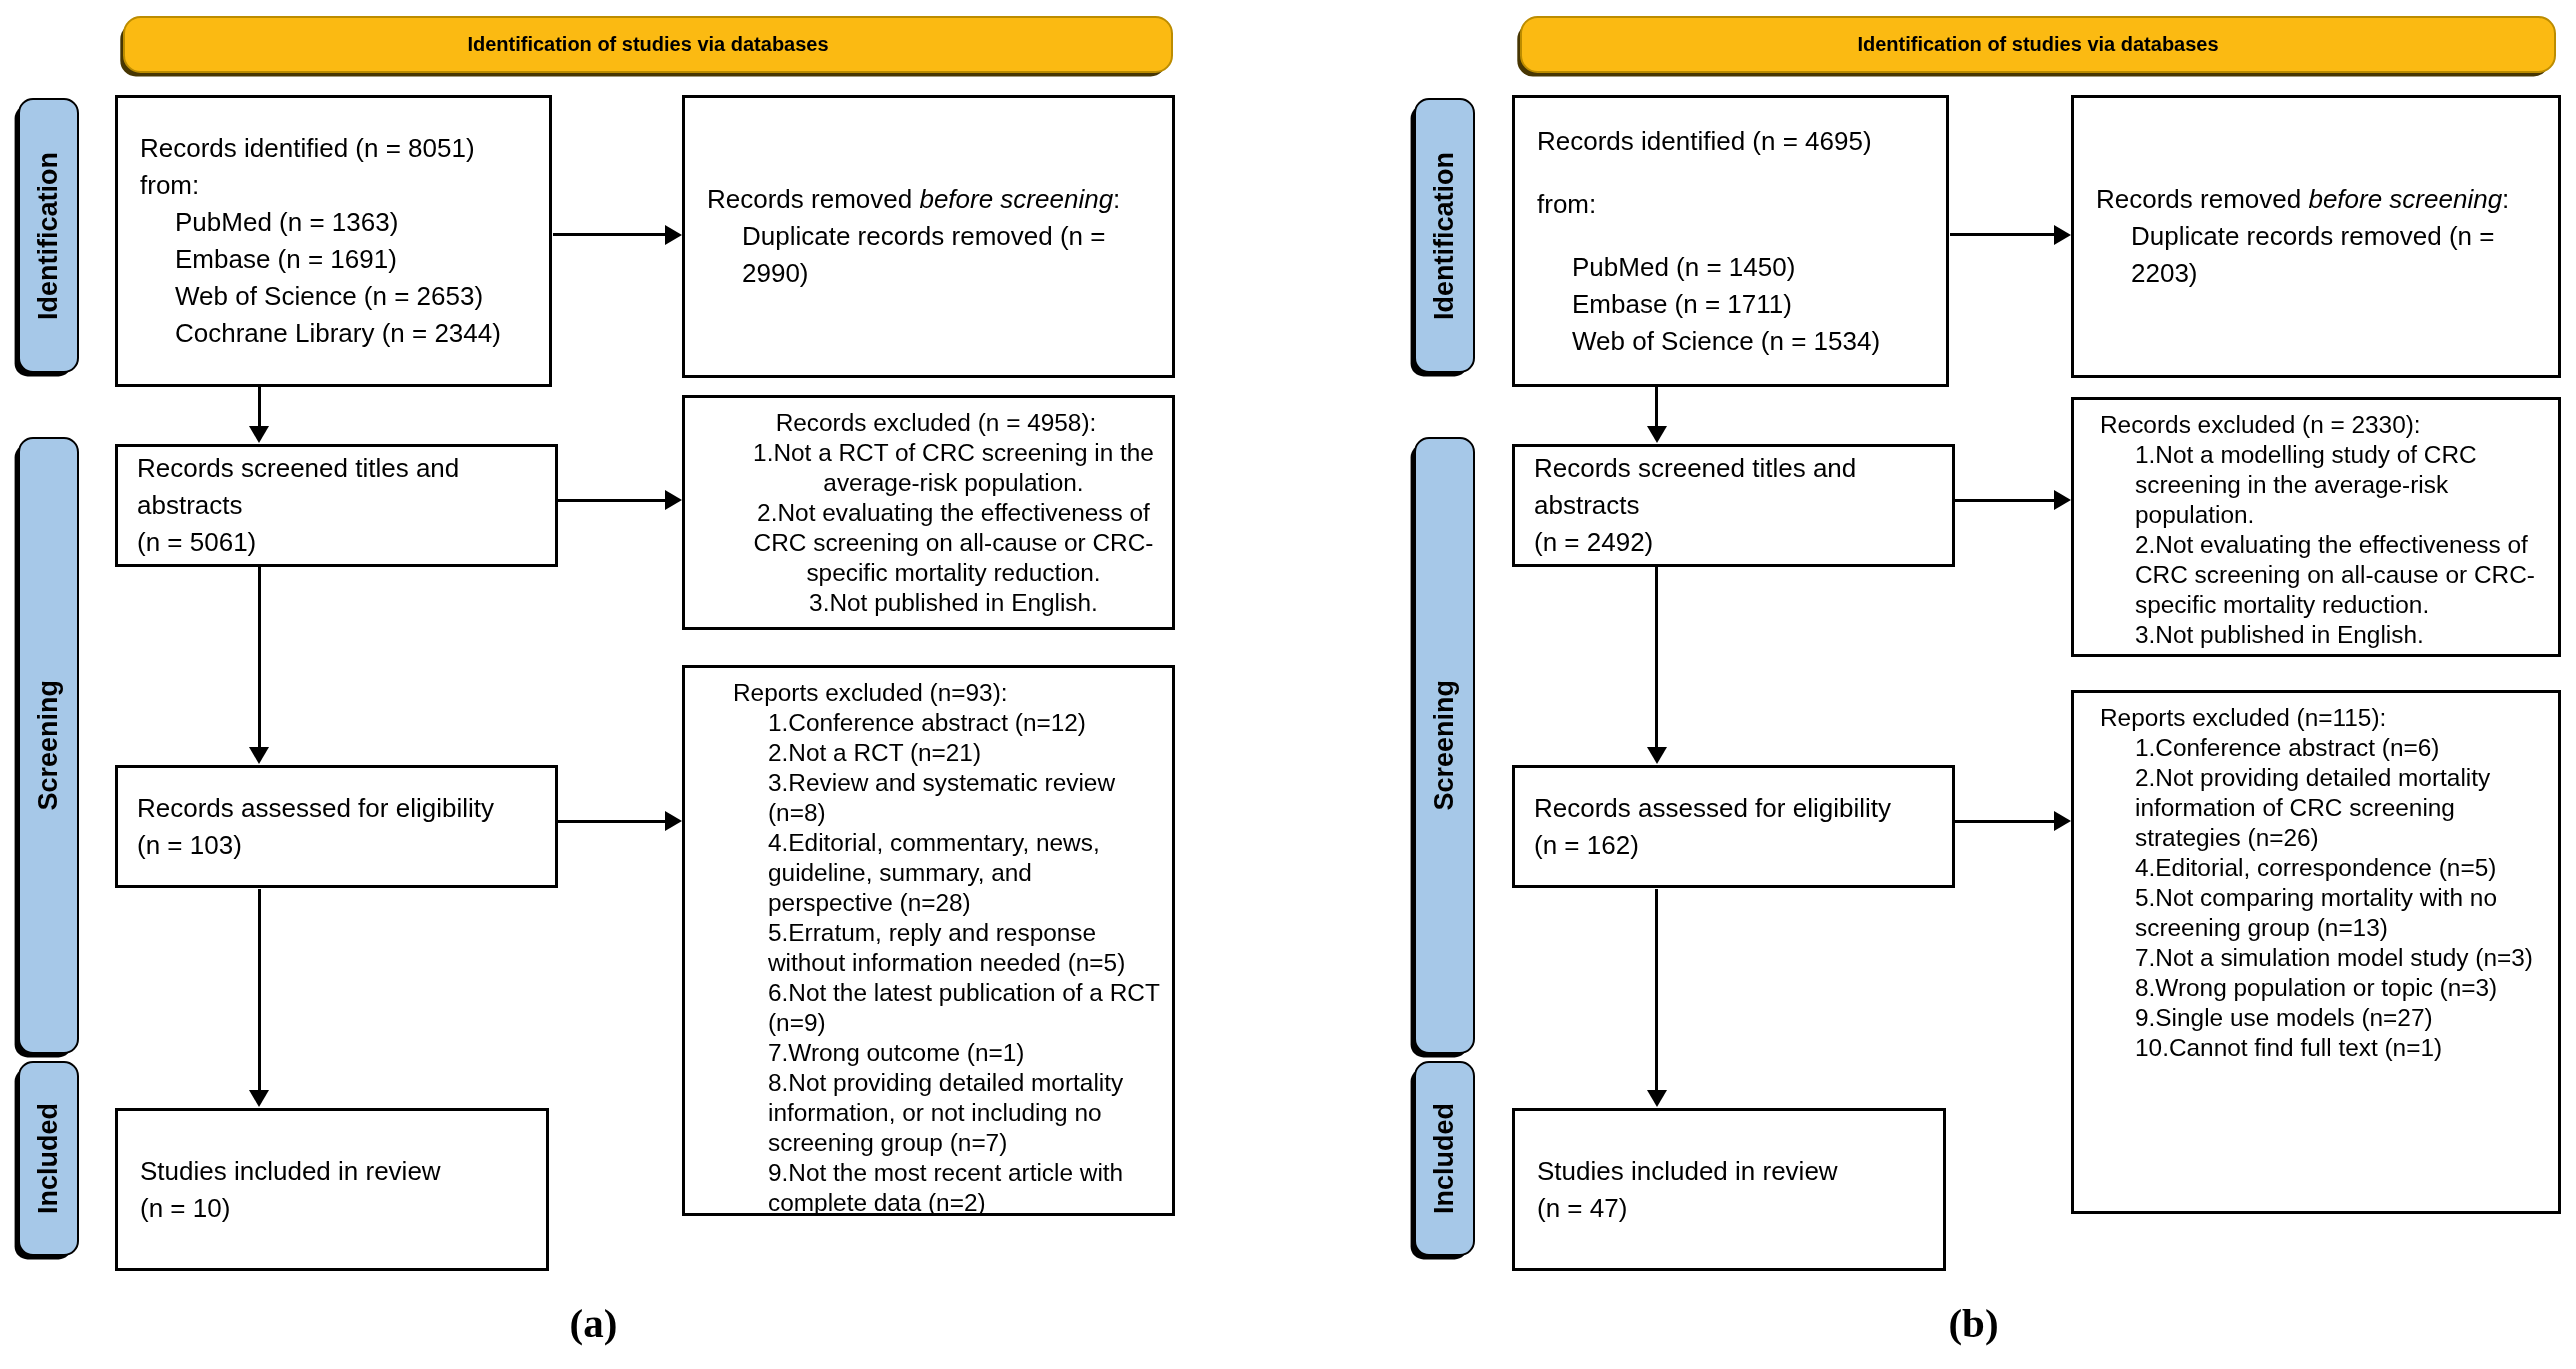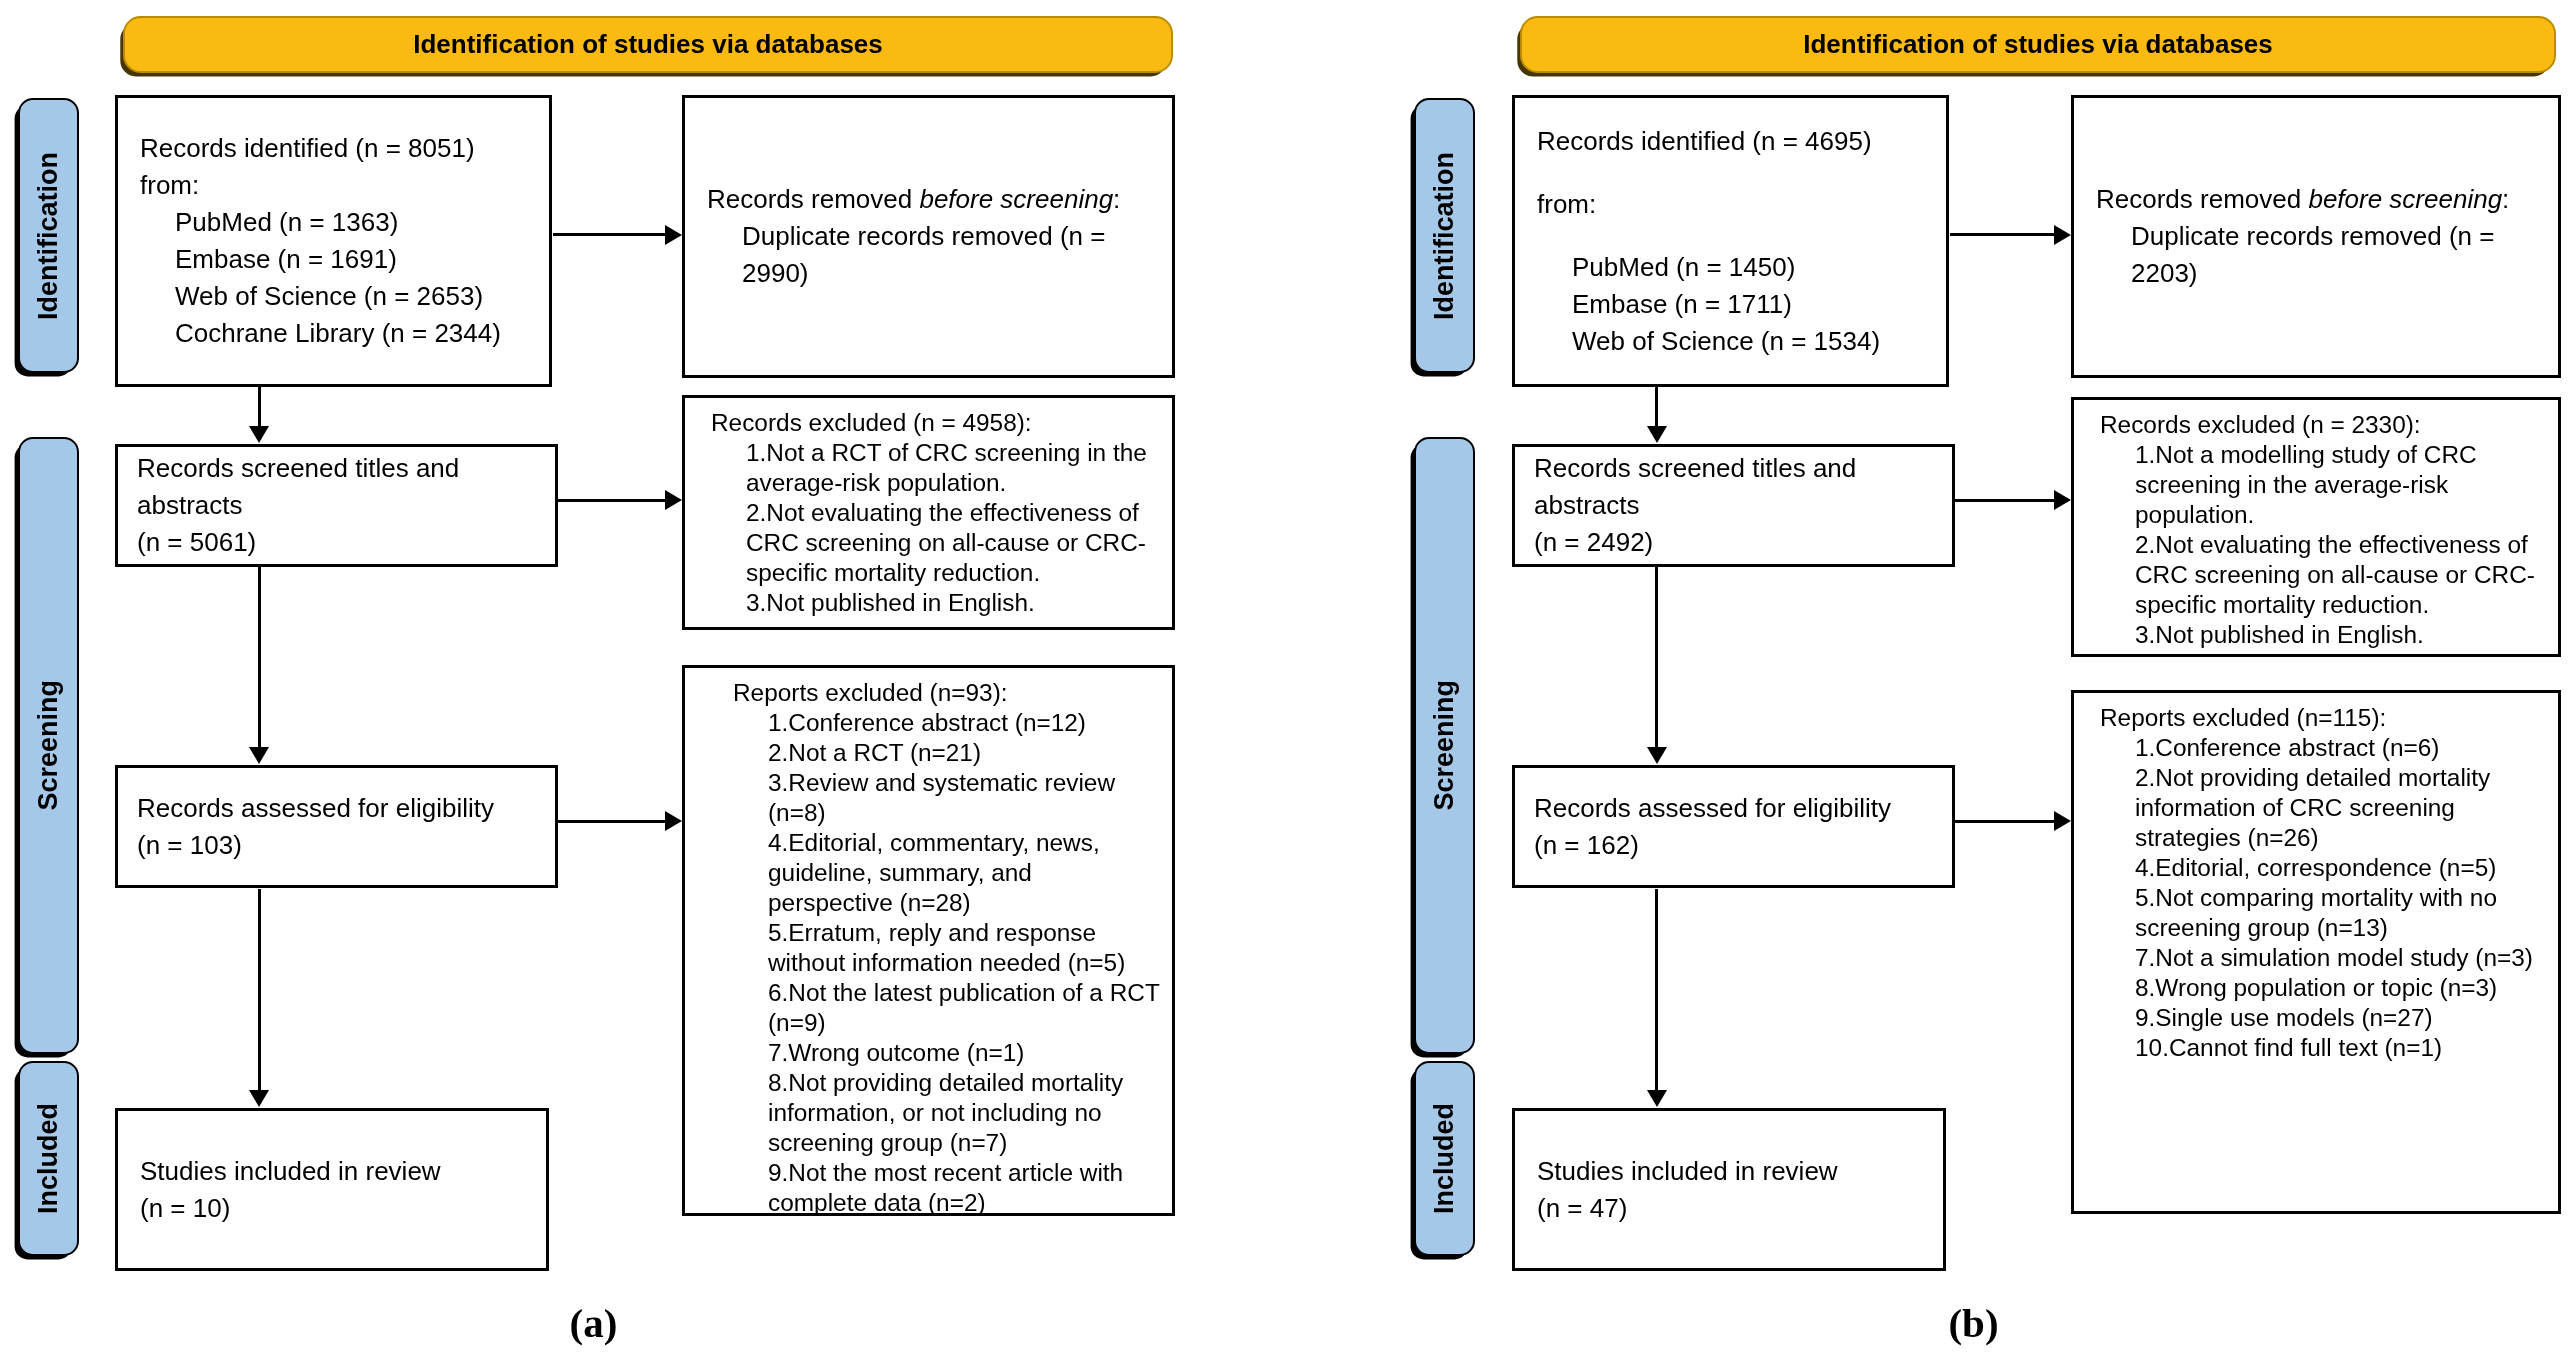--- a/index.html
+++ b/index.html
@@ -3,21 +3,21 @@
 <meta charset="utf-8">
 <style>
   html,body{margin:0;padding:0;background:#ffffff;}
   body{width:2576px;height:1369px;position:relative;overflow:hidden;
        font-family:"Liberation Sans","DejaVu Sans",sans-serif;color:#000;}
   .panel{position:absolute;top:0;height:1369px;}
   .banner{position:absolute;background:var(--banner-fill,#FBBA12);
           border:2.7px solid var(--banner-border,#BC8C00);border-radius:17.6px;
           box-shadow:-4.7px 5.4px 0 -2px #473602;
           display:flex;align-items:center;justify-content:center;
-          font-size:26px;font-weight:bold;box-sizing:border-box;}
+          font-size:20px;font-weight:bold;box-sizing:border-box;}
   .stage{position:absolute;background:var(--stage-fill,#A6C8E8);
          border:2.7px solid #000;border-radius:15px;
          box-shadow:-5.4px 5.4px 0 -2px #000;
          display:flex;align-items:center;justify-content:center;box-sizing:border-box;}
   .stage .vtext{writing-mode:vertical-rl;transform:rotate(180deg);
          font-size:27px;font-weight:bold;white-space:nowrap;}
   .box{position:absolute;background:#fff;border:3.4px solid #000;box-sizing:border-box;}
   .center-v{display:flex;flex-direction:column;justify-content:center;
             padding:11px 13.6px 11px 22px;font-size:26px;line-height:37px;}
   .list-box{padding:9.5px 11px 5.4px 26px;font-size:24.4px;line-height:30px;}
@@ -67,21 +67,21 @@
     <div class="sub">
         <div>Duplicate records removed  (n = 2990)</div>
       </div>
   </div>
 
   <div class="box center-v" style="left:115px;top:444px;width:443px;height:123px;padding-left:19px;">
     <div>Records screened titles and abstracts</div>
     <div>(n = 5061)</div>
   </div>
 
-  <div class="box list-box" style="left:682px;top:395px;width:493px;height:235px;">
+  <div class="box list-box" style="left:682px;top:395px;width:493px;height:235px;text-align:center;">
     <div>Records excluded (n = 4958):</div>
     <div class="sub">
         <div>1.Not a RCT of CRC screening in the average-risk population.</div>
         <div>2.Not evaluating the effectiveness of CRC screening on all-cause or CRC-specific mortality reduction.</div>
         <div>3.Not published in English.</div>
       </div>
   </div>
 
   <div class="box center-v" style="left:115px;top:765px;width:443px;height:123px;padding-left:19px;">
     <div>Records assessed for eligibility</div>

